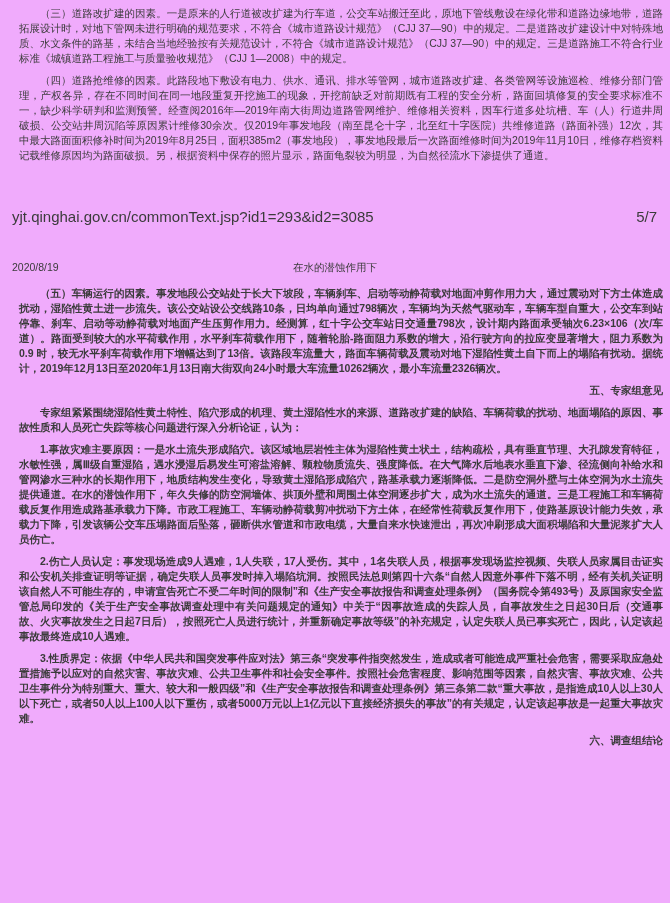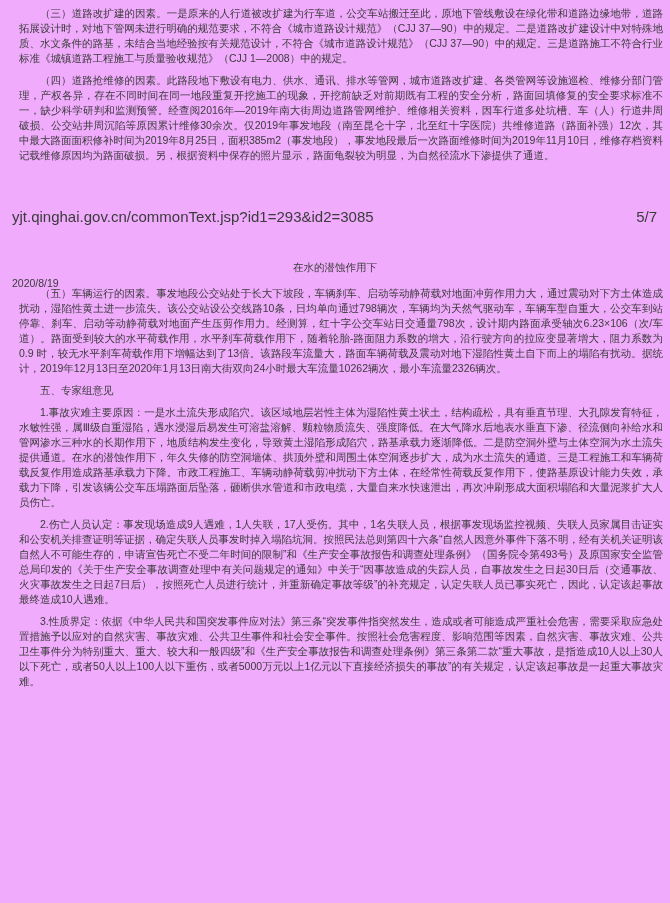--- a/index.html
+++ b/index.html
@@ -7,50 +7,50 @@
     position: relative;
     width: 670px;
     height: 903px;
     background: #f0abfc;
     overflow: hidden;
     color: #3b3b3b;
     font-family: "Liberation Sans", sans-serif;
   }
   .body-block { padding: 0 7px 0 19px; }
   .page5-block { padding-top: 6px; }
-  .page6-block { padding-top: 12px; }
+  .page6-block { padding-top: 12px; font-weight: bold; }
   .para {
     margin: 0 0 7px 0;
     font-size: 10.5px;
     line-height: 15px;
     text-align: justify;
     text-indent: 2em;
     color: #3b3b3b;
     word-break: break-all;
   }
-  .heading { text-align: left; }
+  .heading { text-align: right; }
   .print-footer {
     display: flex;
     justify-content: space-between;
     align-items: baseline;
     padding: 0 13px 0 12px;
     margin-top: 47px;
     font-size: 15px;
     line-height: 13px;
     color: #3b3b3b;
   }
   .print-header {
     position: relative;
     margin-top: 38px;
     font-size: 10.5px;
     line-height: 13px;
     text-align: center;
     color: #3b3b3b;
   }
-  .ph-date { position: absolute; left: 12px; top: 16px; }
+  .ph-date { position: absolute; left: 12px; top: 0; }
 </style>
 </head>
 <body>
 
 <div class="page">
 
   <div class="body-block page5-block">
     <p class="para">（三）道路改扩建的因素。一是原来的人行道被改扩建为行车道，公交车站搬迁至此，原地下管线敷设在绿化带和道路边缘地带，道路拓展设计时，对地下管网未进行明确的规范要求，不符合《城市道路设计规范》（CJJ 37—90）中的规定。二是道路改扩建设计中对特殊地质、水文条件的路基，未结合当地经验按有关规范设计，不符合《城市道路设计规范》（CJJ 37—90）中的规定。三是道路施工不符合行业标准《城镇道路工程施工与质量验收规范》（CJJ 1—2008）中的规定。</p>
     <p class="para">（四）道路抢维修的因素。此路段地下敷设有电力、供水、通讯、排水等管网，城市道路改扩建、各类管网等设施巡检、维修分部门管理，产权各异，存在不同时间在同一地段重复开挖施工的现象，开挖前缺乏对前期既有工程的安全分析，路面回填修复的安全要求标准不一，缺少科学研判和监测预警。经查阅2016年—2019年南大街周边道路管网维护、维修相关资料，因车行道多处坑槽、车（人）行道井周破损、公交站井周沉陷等原因累计维修30余次。仅2019年事发地段（南至昆仑十字，北至红十字医院）共维修道路（路面补强）12次，其中最大路面面积修补时间为2019年8月25日，面积385m2（事发地段），事发地段最后一次路面维修时间为2019年11月10日，维修存档资料记载维修原因均为路面破损。另，根据资料中保存的照片显示，路面龟裂较为明显，为自然径流水下渗提供了通道。</p>
   </div>
@@ -61,18 +61,20 @@
   </div>
 
   <div class="print-header">
     <span class="ph-date">2020/8/19</span>
     <span>在水的潜蚀作用下</span>
   </div>
 
   <div class="body-block page6-block">
     <p class="para">（五）车辆运行的因素。事发地段公交站处于长大下坡段，车辆刹车、启动等动静荷载对地面冲剪作用力大，通过震动对下方土体造成扰动，湿陷性黄土进一步流失。该公交站设公交线路10条，日均单向通过798辆次，车辆均为天然气驱动车，车辆车型自重大，公交车到站停靠、刹车、启动等动静荷载对地面产生压剪作用力。经测算，红十字公交车站日交通量798次，设计期内路面承受轴次6.23×106（次/车道）。路面受到较大的水平荷载作用，水平刹车荷载作用下，随着轮胎-路面阻力系数的增大，沿行驶方向的拉应变显著增大，阻力系数为 0.9 时，较无水平刹车荷载作用下增幅达到了13倍。该路段车流量大，路面车辆荷载及震动对地下湿陷性黄土自下而上的塌陷有扰动。据统计，2019年12月13日至2020年1月13日南大街双向24小时最大车流量10262辆次，最小车流量2326辆次。</p>
     <p class="para heading">五、专家组意见</p>
+    <p class="para">专家组紧紧围绕湿陷性黄土特性、陷穴形成的机理、黄土湿陷性水的来源、道路改扩建的缺陷、车辆荷载的扰动、地面塌陷的原因、事故性质和人员死亡失踪等核心问题进行深入分析论证，认为：</p>
     <p class="para">1.事故灾难主要原因：一是水土流失形成陷穴。该区域地层岩性主体为湿陷性黄土状土，结构疏松，具有垂直节理、大孔隙发育特征，水敏性强，属Ⅲ级自重湿陷，遇水浸湿后易发生可溶盐溶解、颗粒物质流失、强度降低。在大气降水后地表水垂直下渗、径流侧向补给水和管网渗水三种水的长期作用下，地质结构发生变化，导致黄土湿陷形成陷穴，路基承载力逐渐降低。二是防空洞外壁与土体空洞为水土流失提供通道。在水的潜蚀作用下，年久失修的防空洞墙体、拱顶外壁和周围土体空洞逐步扩大，成为水土流失的通道。三是工程施工和车辆荷载反复作用造成路基承载力下降。市政工程施工、车辆动静荷载剪冲扰动下方土体，在经常性荷载反复作用下，使路基原设计能力失效，承载力下降，引发该辆公交车压塌路面后坠落，砸断供水管道和市政电缆，大量自来水快速泄出，再次冲刷形成大面积塌陷和大量泥浆扩大人员伤亡。</p>
     <p class="para">2.伤亡人员认定：事发现场造成9人遇难，1人失联，17人受伤。其中，1名失联人员，根据事发现场监控视频、失联人员家属目击证实和公安机关排查证明等证据，确定失联人员事发时掉入塌陷坑洞。按照民法总则第四十六条“自然人因意外事件下落不明，经有关机关证明该自然人不可能生存的，申请宣告死亡不受二年时间的限制”和《生产安全事故报告和调查处理条例》（国务院令第493号）及原国家安全监管总局印发的《关于生产安全事故调查处理中有关问题规定的通知》中关于“因事故造成的失踪人员，自事故发生之日起30日后（交通事故、火灾事故发生之日起7日后），按照死亡人员进行统计，并重新确定事故等级”的补充规定，认定失联人员已事实死亡，因此，认定该起事故最终造成10人遇难。</p>
     <p class="para">3.性质界定：依据《中华人民共和国突发事件应对法》第三条“突发事件指突然发生，造成或者可能造成严重社会危害，需要采取应急处置措施予以应对的自然灾害、事故灾难、公共卫生事件和社会安全事件。按照社会危害程度、影响范围等因素，自然灾害、事故灾难、公共卫生事件分为特别重大、重大、较大和一般四级”和《生产安全事故报告和调查处理条例》第三条第二款“重大事故，是指造成10人以上30人以下死亡，或者50人以上100人以下重伤，或者5000万元以上1亿元以下直接经济损失的事故”的有关规定，认定该起事故是一起重大事故灾难。</p>
+    <p class="para heading">六、调查组结论</p>
   </div>
 
 </div>
 
 </body></html>

